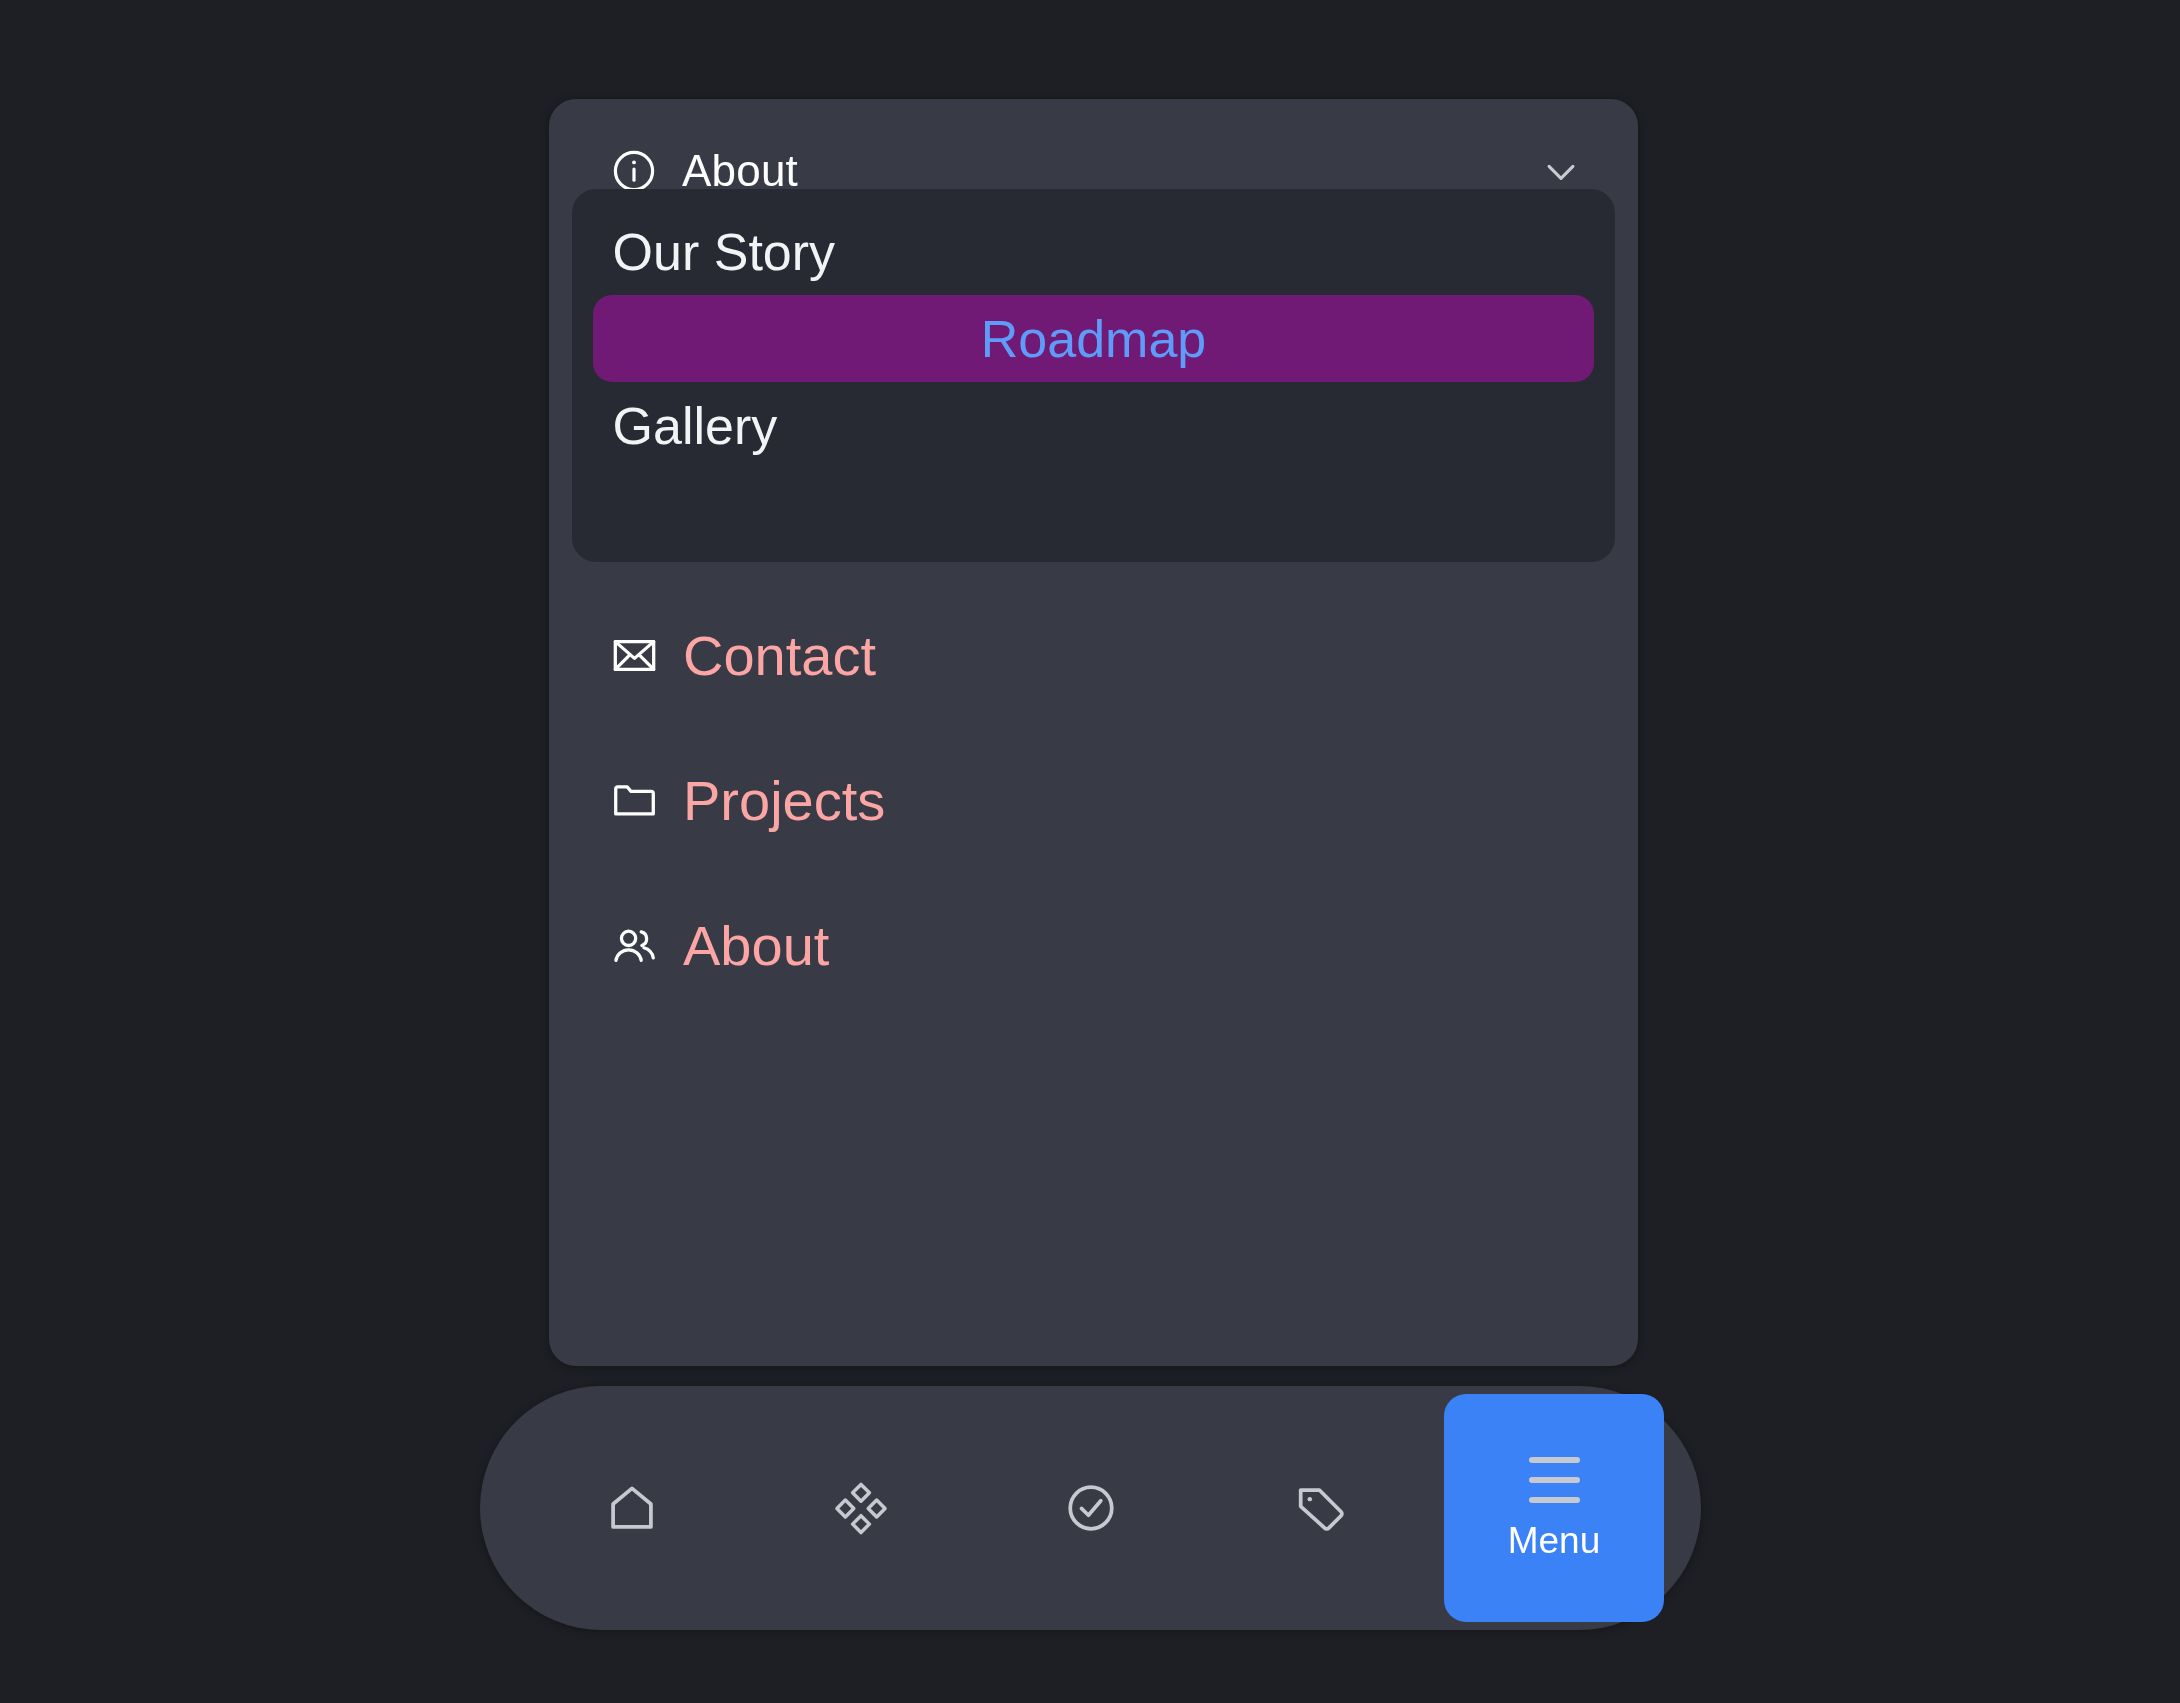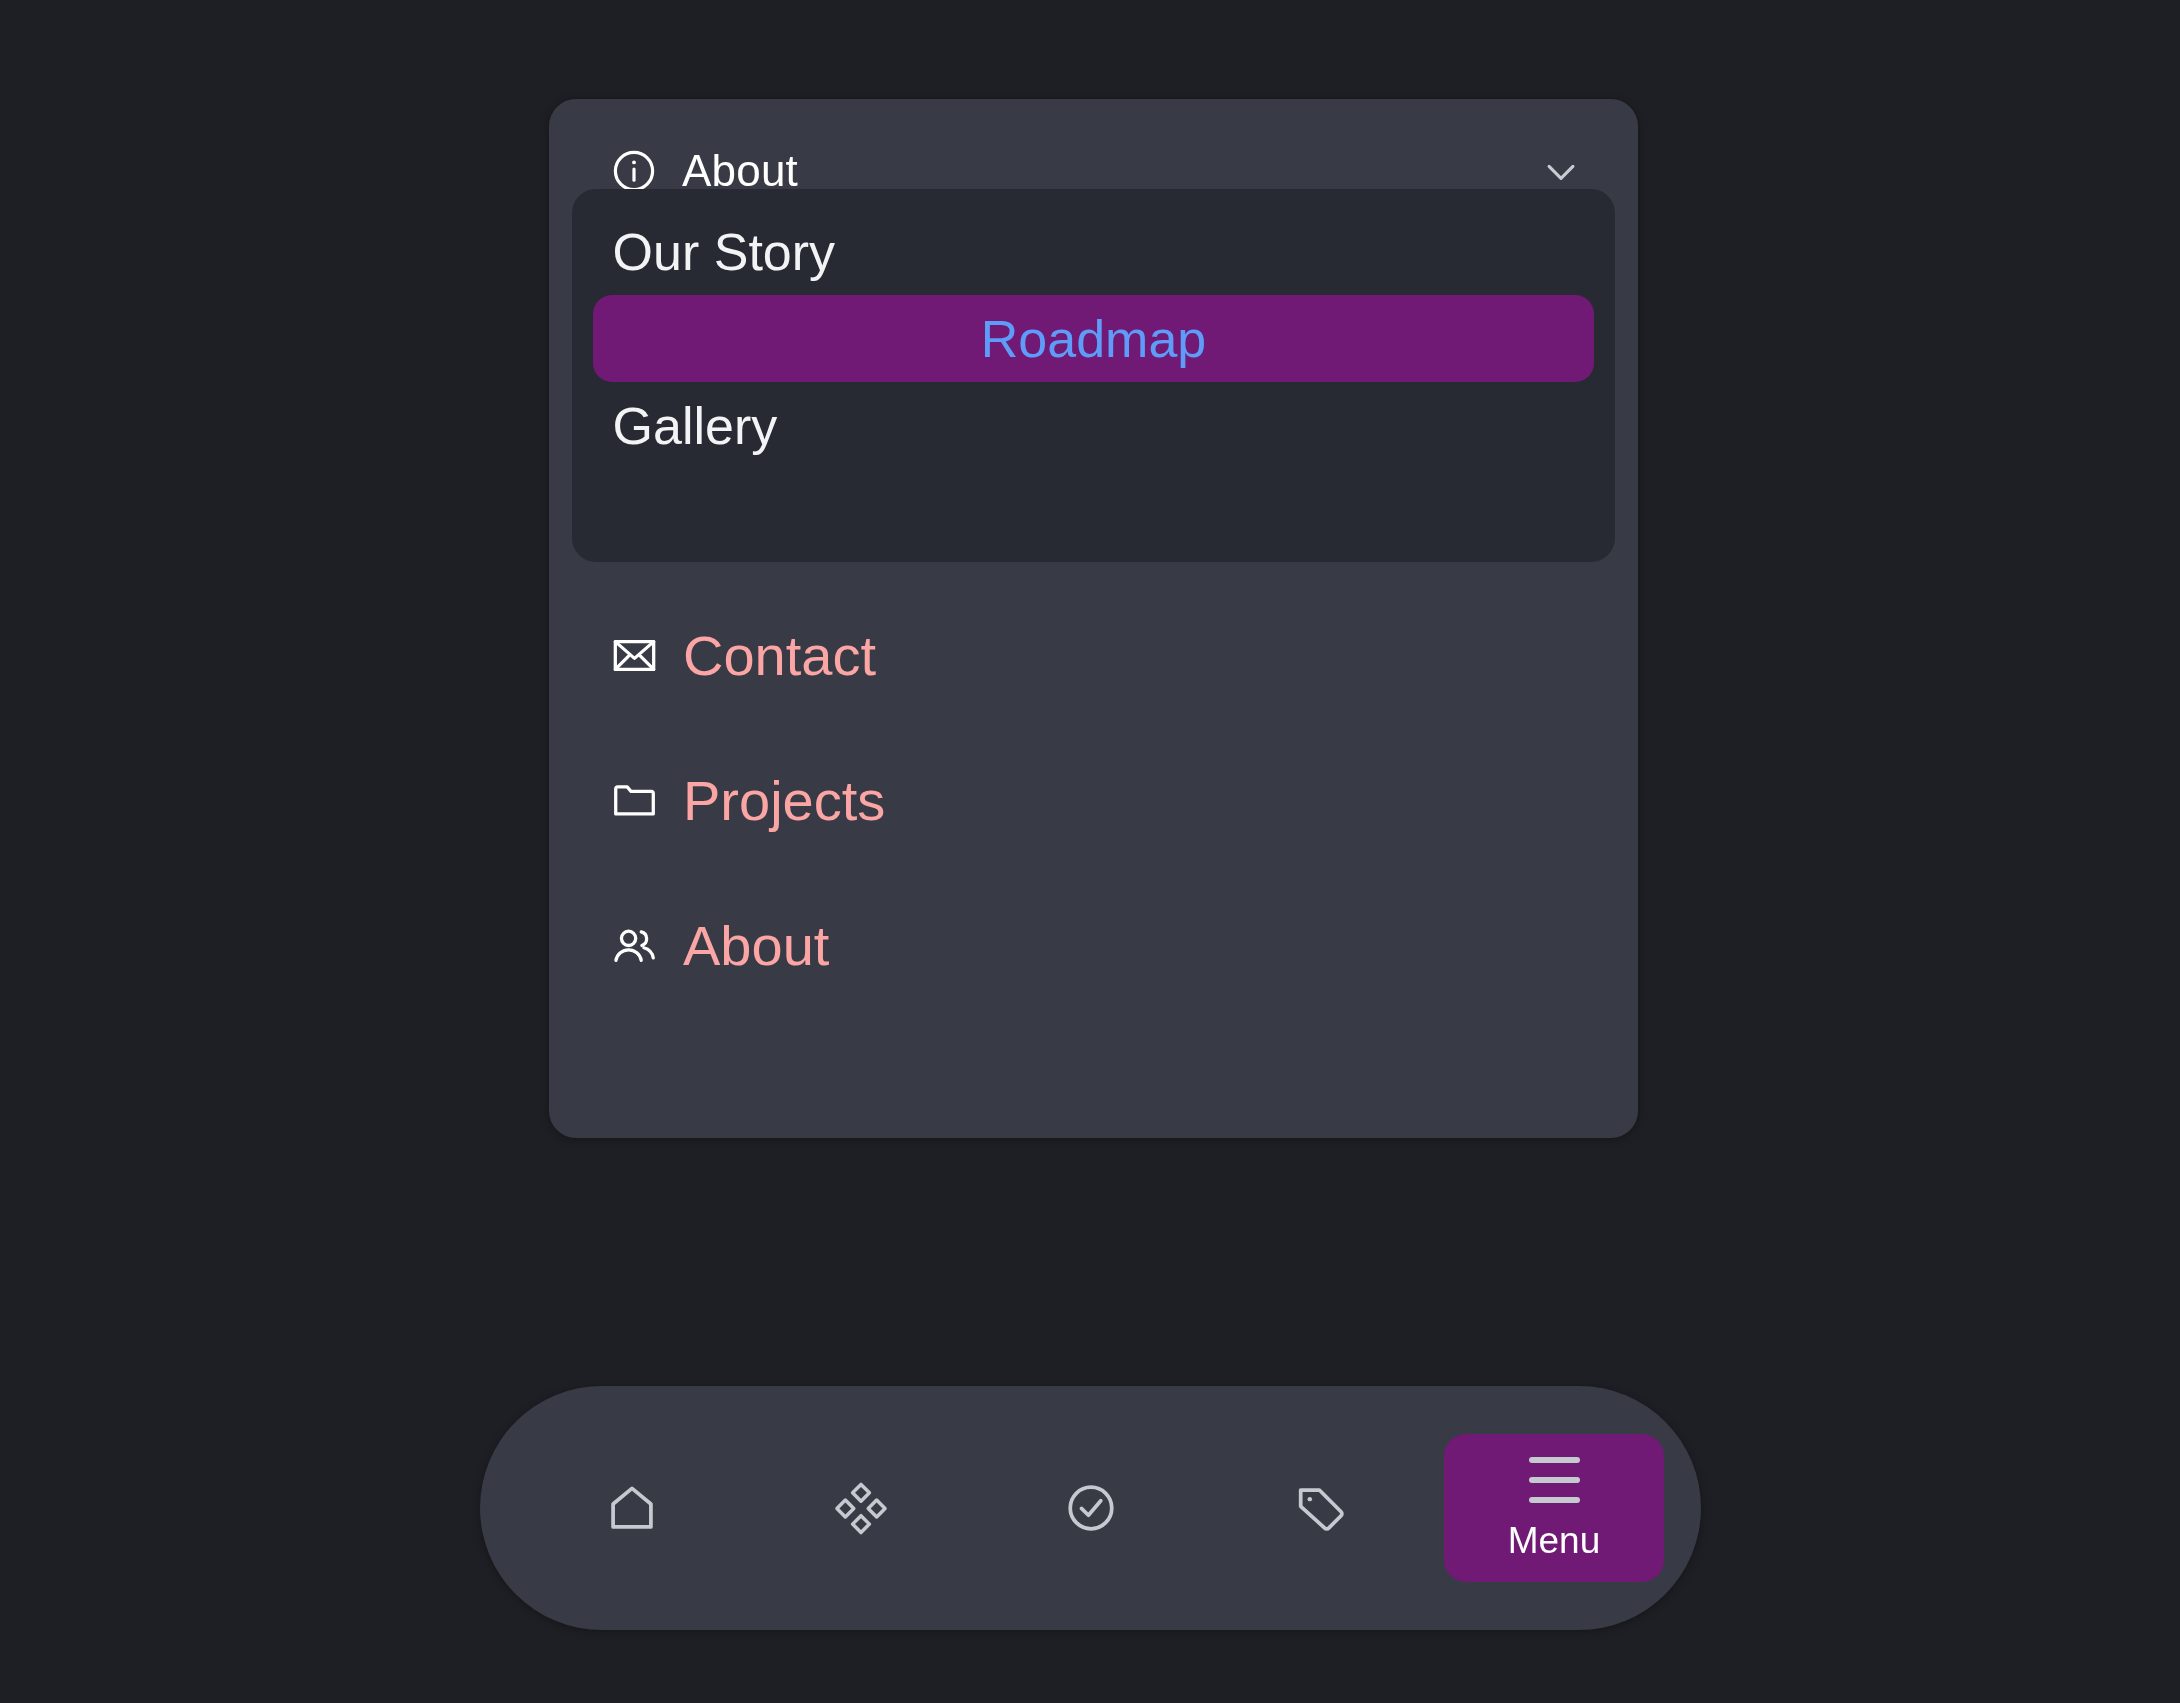--- a/index.html
+++ b/index.html
@@ -14,21 +14,21 @@
     overflow: hidden;
     position: relative;
   }
 
   
   #menu-panel {
     position: absolute;
     left: 549px;
     top: 99px;
     width: 1089px;
-    height: 1039px;
+    height: 1267px;
     background: #383b45;
     border-radius: 27px;
     box-sizing: border-box;
     box-shadow: 0 1.7px 8.5px rgba(0,0,0,0.30);
   }
 
   
   .about-row {
     position: absolute;
     left: 0;
@@ -157,23 +157,23 @@
   }
   .dock-btn .dock-icon {
     width: 60px;
     height: 60px;
     display: flex;
     align-items: center;
     justify-content: center;
   }
   .dock-btn.menu-btn {
     flex: 0 0 220px;
-    background: #701a75;
+    background: #3b82f6;
     border-radius: 22px;
-    height: 148px;
+    height: 228px;
     justify-content: center;
     gap: 19px;
     margin-left: 8.5px;
   }
   .dock-btn.menu-btn .dock-label {
     font-size: 37px;
     color: #ffffff;
     line-height: 1;
   }
   .hamburger {

